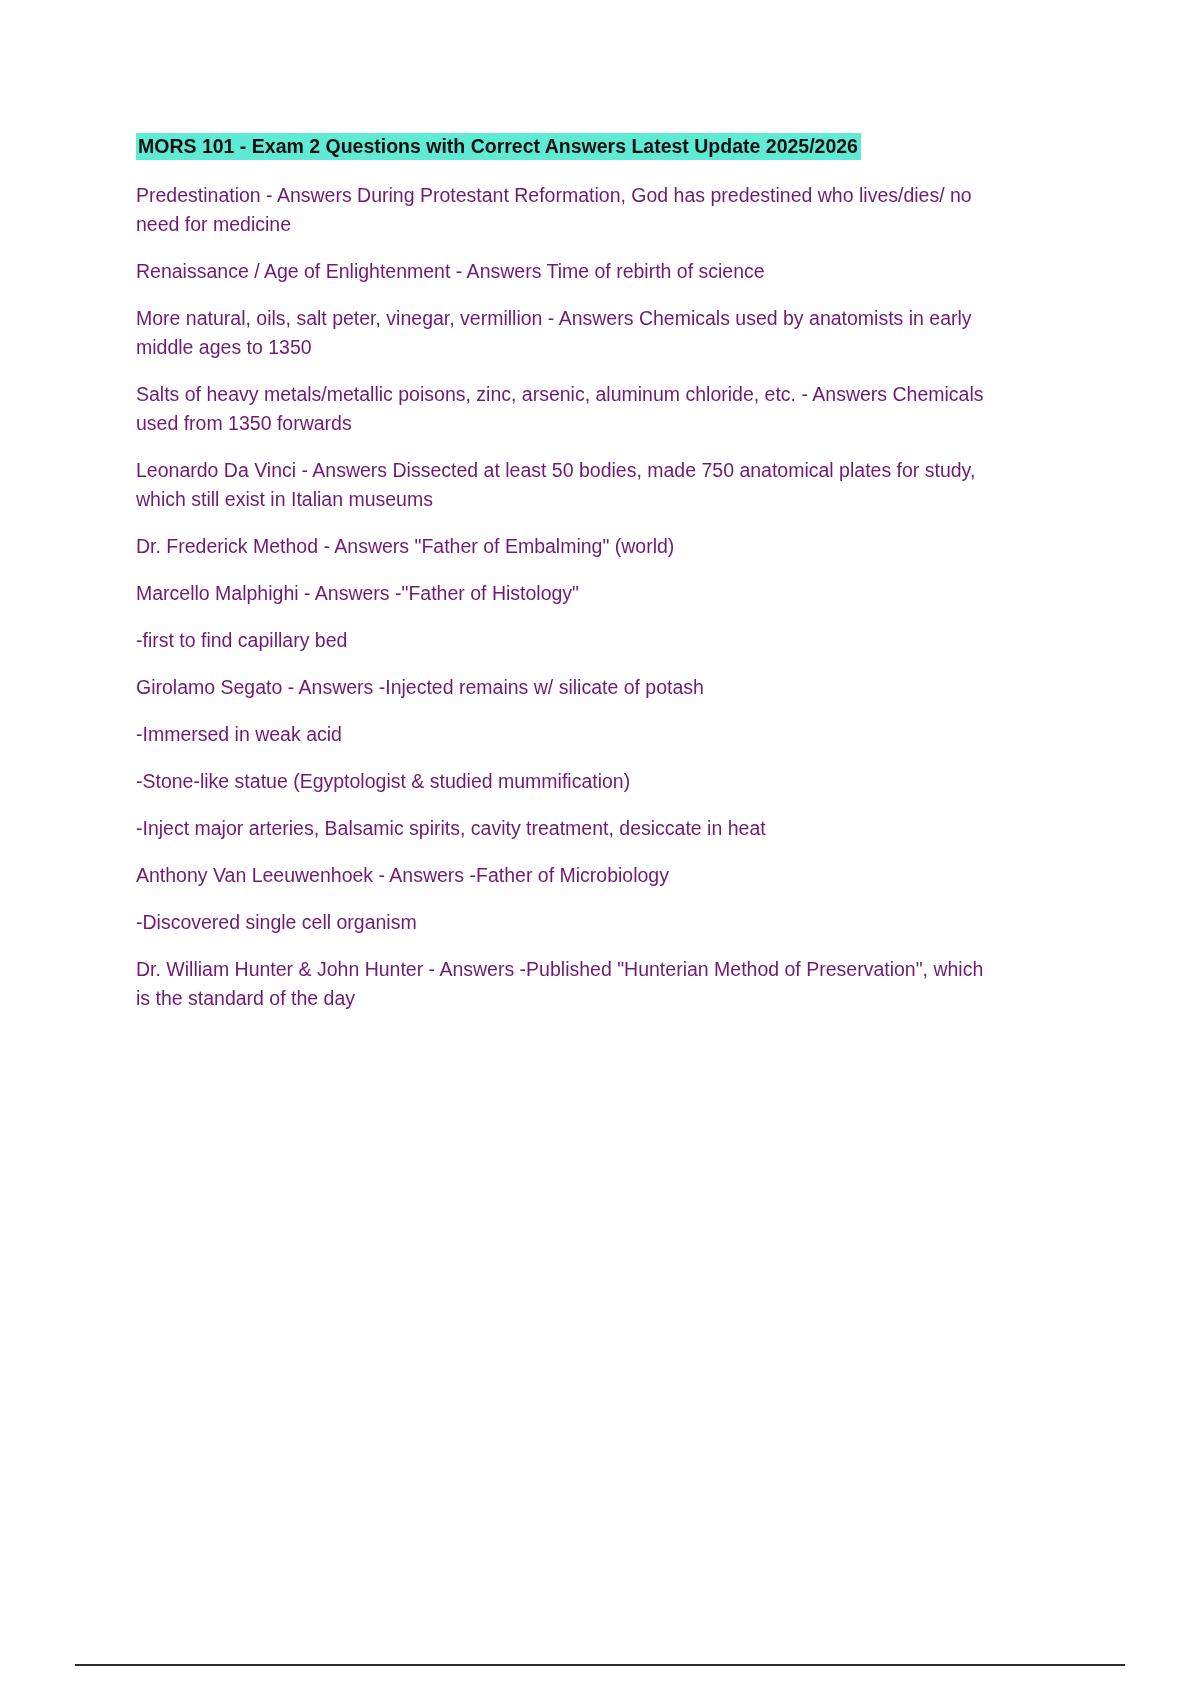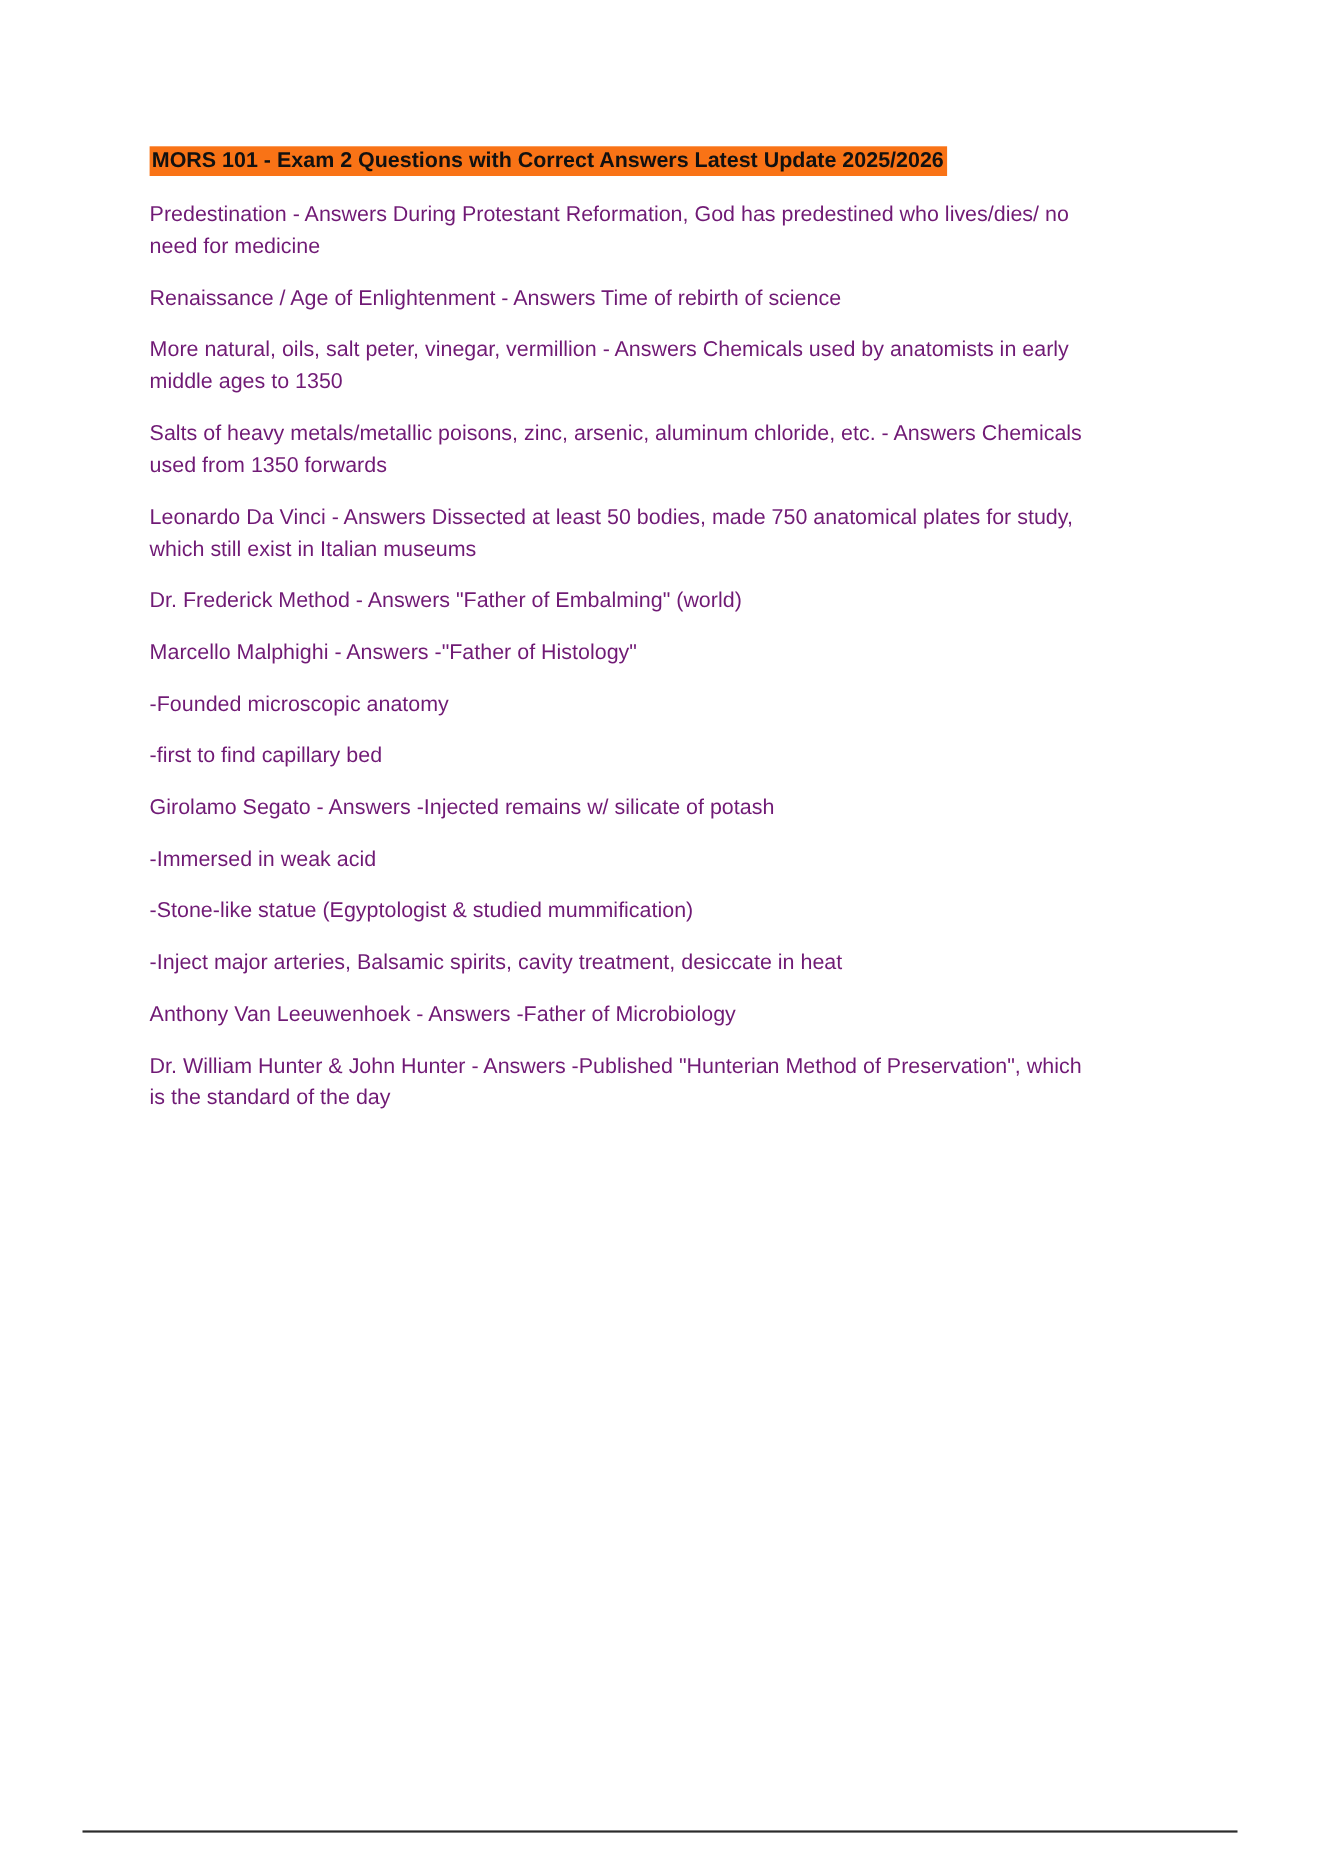--- a/index.html
+++ b/index.html
@@ -48,34 +48,34 @@
     height: 2px;
     background: #2b2b2b;
   }
 </style>
 </head>
 <body>
 
 <div class="page">
   <div class="content">
 
-    <h1 class="doc-title"><span class="highlight" style="background-color: #f97316; text-align: center;">MORS 101 - Exam 2 Questions with Correct Answers Latest Update 2025/2026</span></h1>
+    <h1 class="doc-title"><span class="highlight" style="background-color: #5eead4; text-align: center;">MORS 101 - Exam 2 Questions with Correct Answers Latest Update 2025/2026</span></h1>
 
     <p class="paragraph">Predestination - Answers During Protestant Reformation, God has predestined who lives/dies/ no need for medicine</p>
     <p class="paragraph">Renaissance / Age of Enlightenment - Answers Time of rebirth of science</p>
     <p class="paragraph">More natural, oils, salt peter, vinegar, vermillion - Answers Chemicals used by anatomists in early middle ages to 1350</p>
     <p class="paragraph">Salts of heavy metals/metallic poisons, zinc, arsenic, aluminum chloride, etc. - Answers Chemicals used from 1350 forwards</p>
     <p class="paragraph">Leonardo Da Vinci - Answers Dissected at least 50 bodies, made 750 anatomical plates for study, which still exist in Italian museums</p>
     <p class="paragraph">Dr. Frederick Method - Answers "Father of Embalming" (world)</p>
     <p class="paragraph">Marcello Malphighi - Answers -"Father of Histology"</p>
-    <p class="paragraph">-Founded microscopic anatomy</p>
     <p class="paragraph">-first to find capillary bed</p>
     <p class="paragraph">Girolamo Segato - Answers -Injected remains w/ silicate of potash</p>
     <p class="paragraph">-Immersed in weak acid</p>
     <p class="paragraph">-Stone-like statue (Egyptologist &amp; studied mummification)</p>
     <p class="paragraph">-Inject major arteries, Balsamic spirits, cavity treatment, desiccate in heat</p>
     <p class="paragraph">Anthony Van Leeuwenhoek - Answers -Father of Microbiology</p>
+    <p class="paragraph">-Discovered single cell organism</p>
     <p class="paragraph">Dr. William Hunter &amp; John Hunter - Answers -Published "Hunterian Method of Preservation", which is the standard of the day</p>
 
   </div>
 
   <div class="footer-divider"></div>
 </div>
 
 </body></html>

